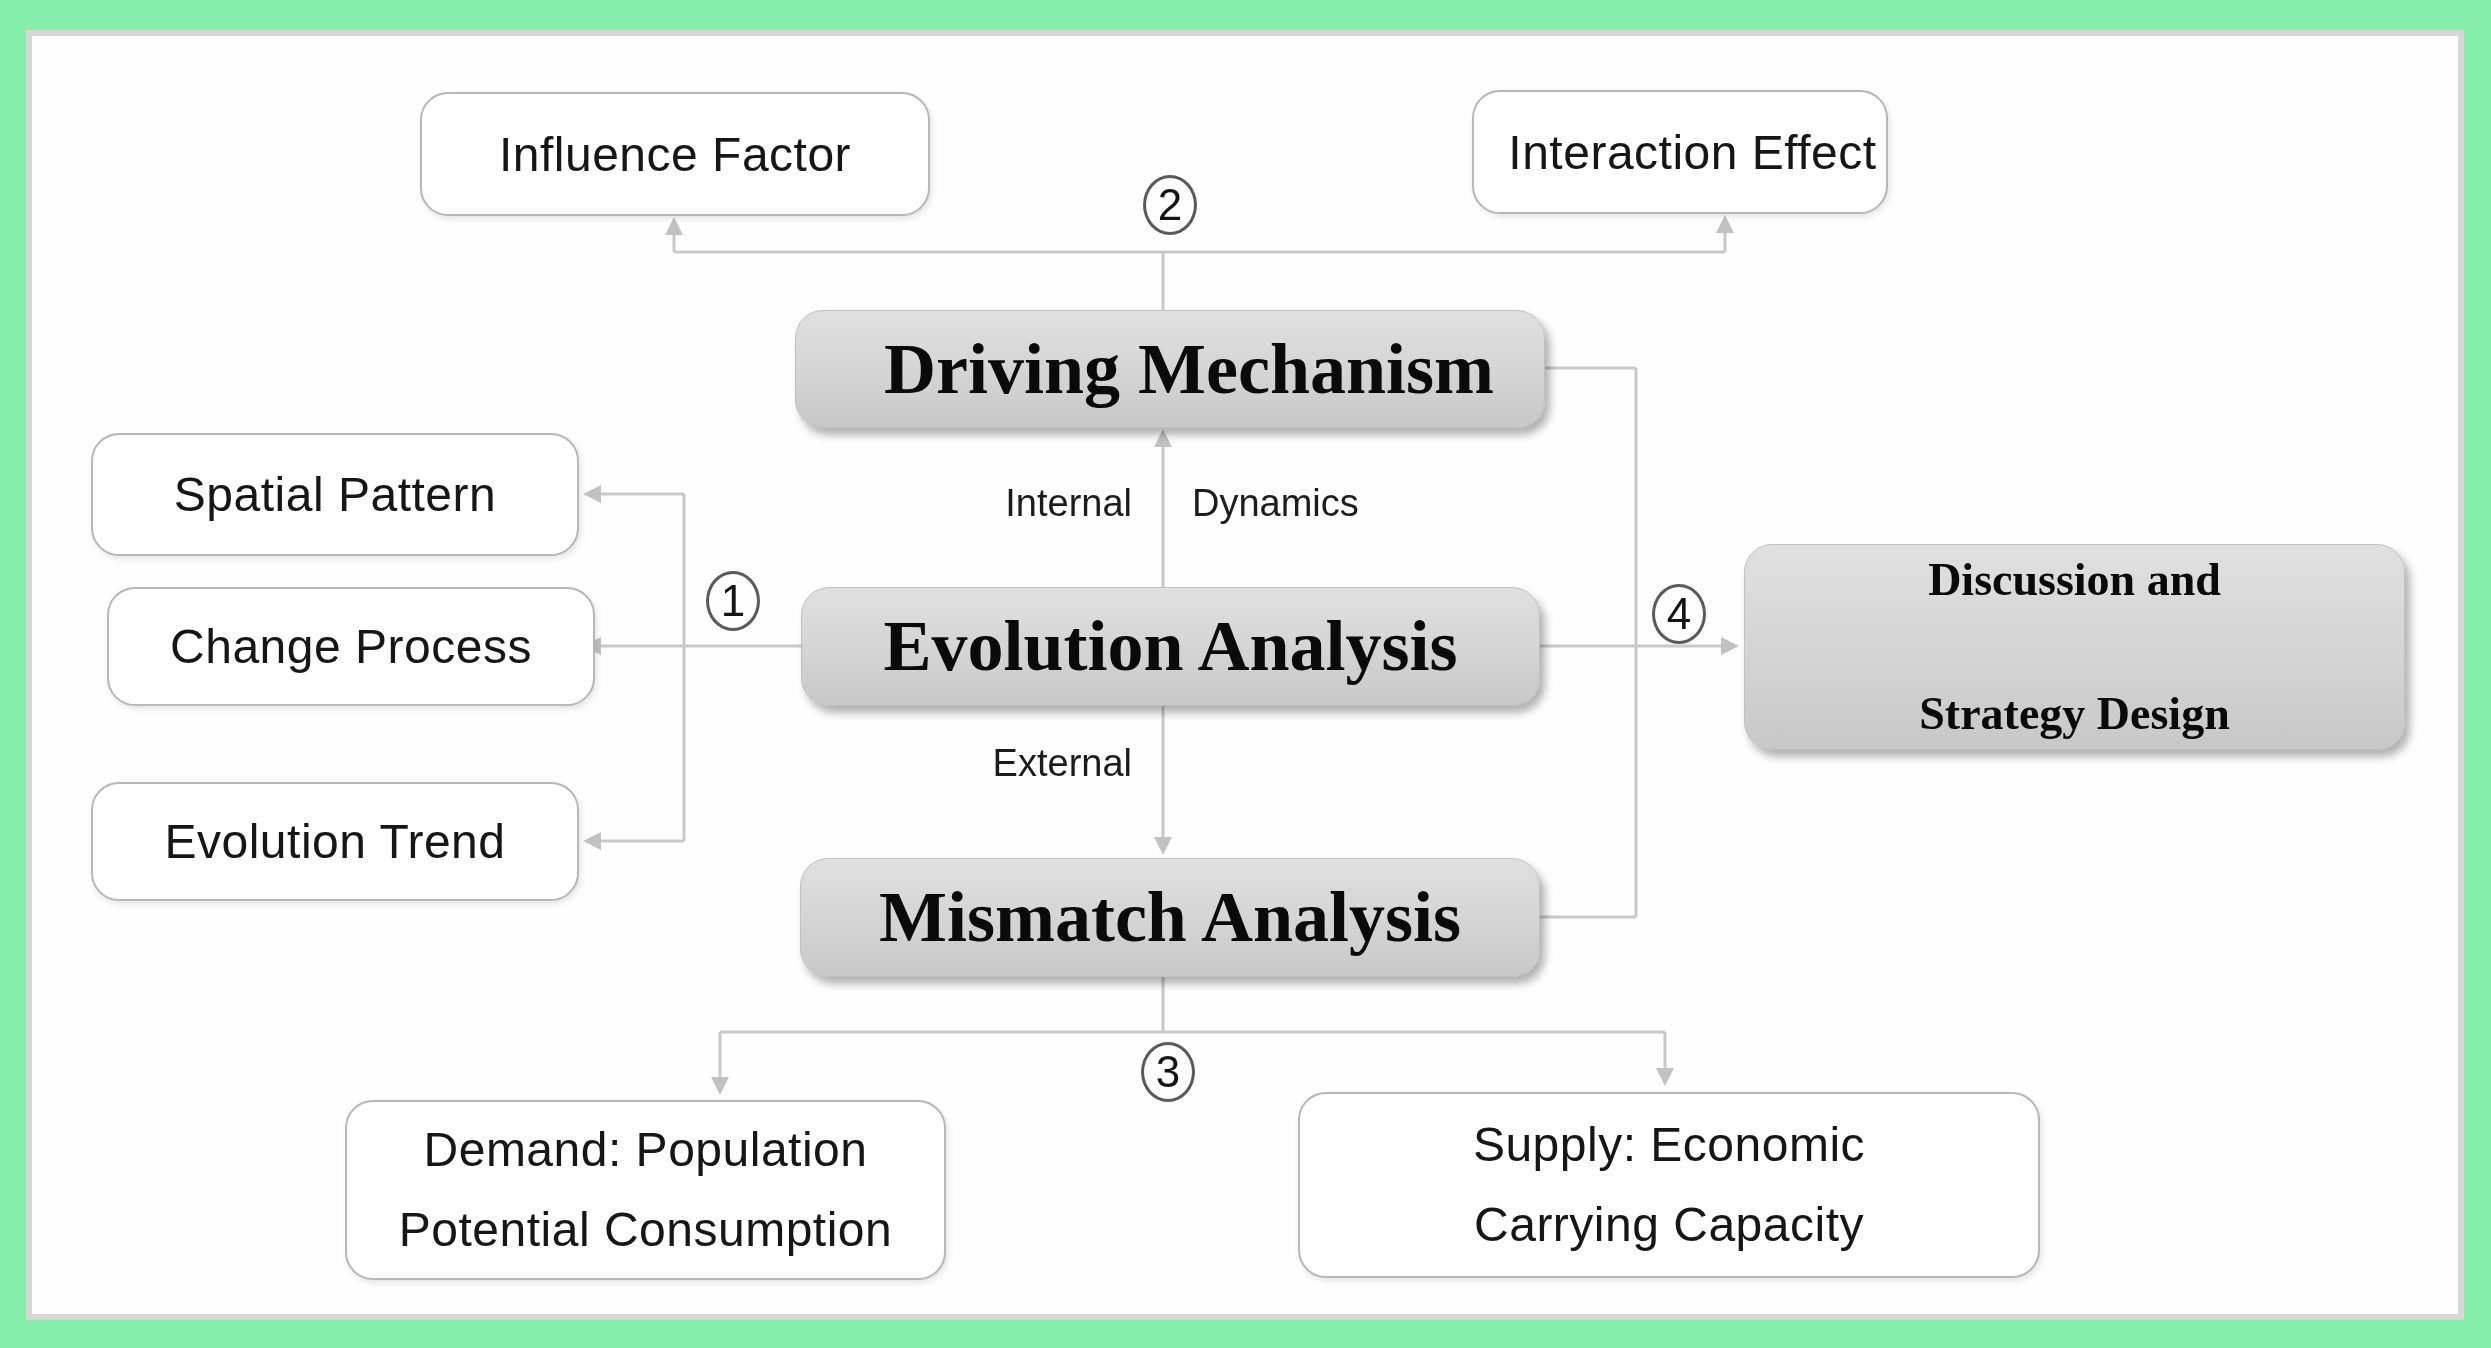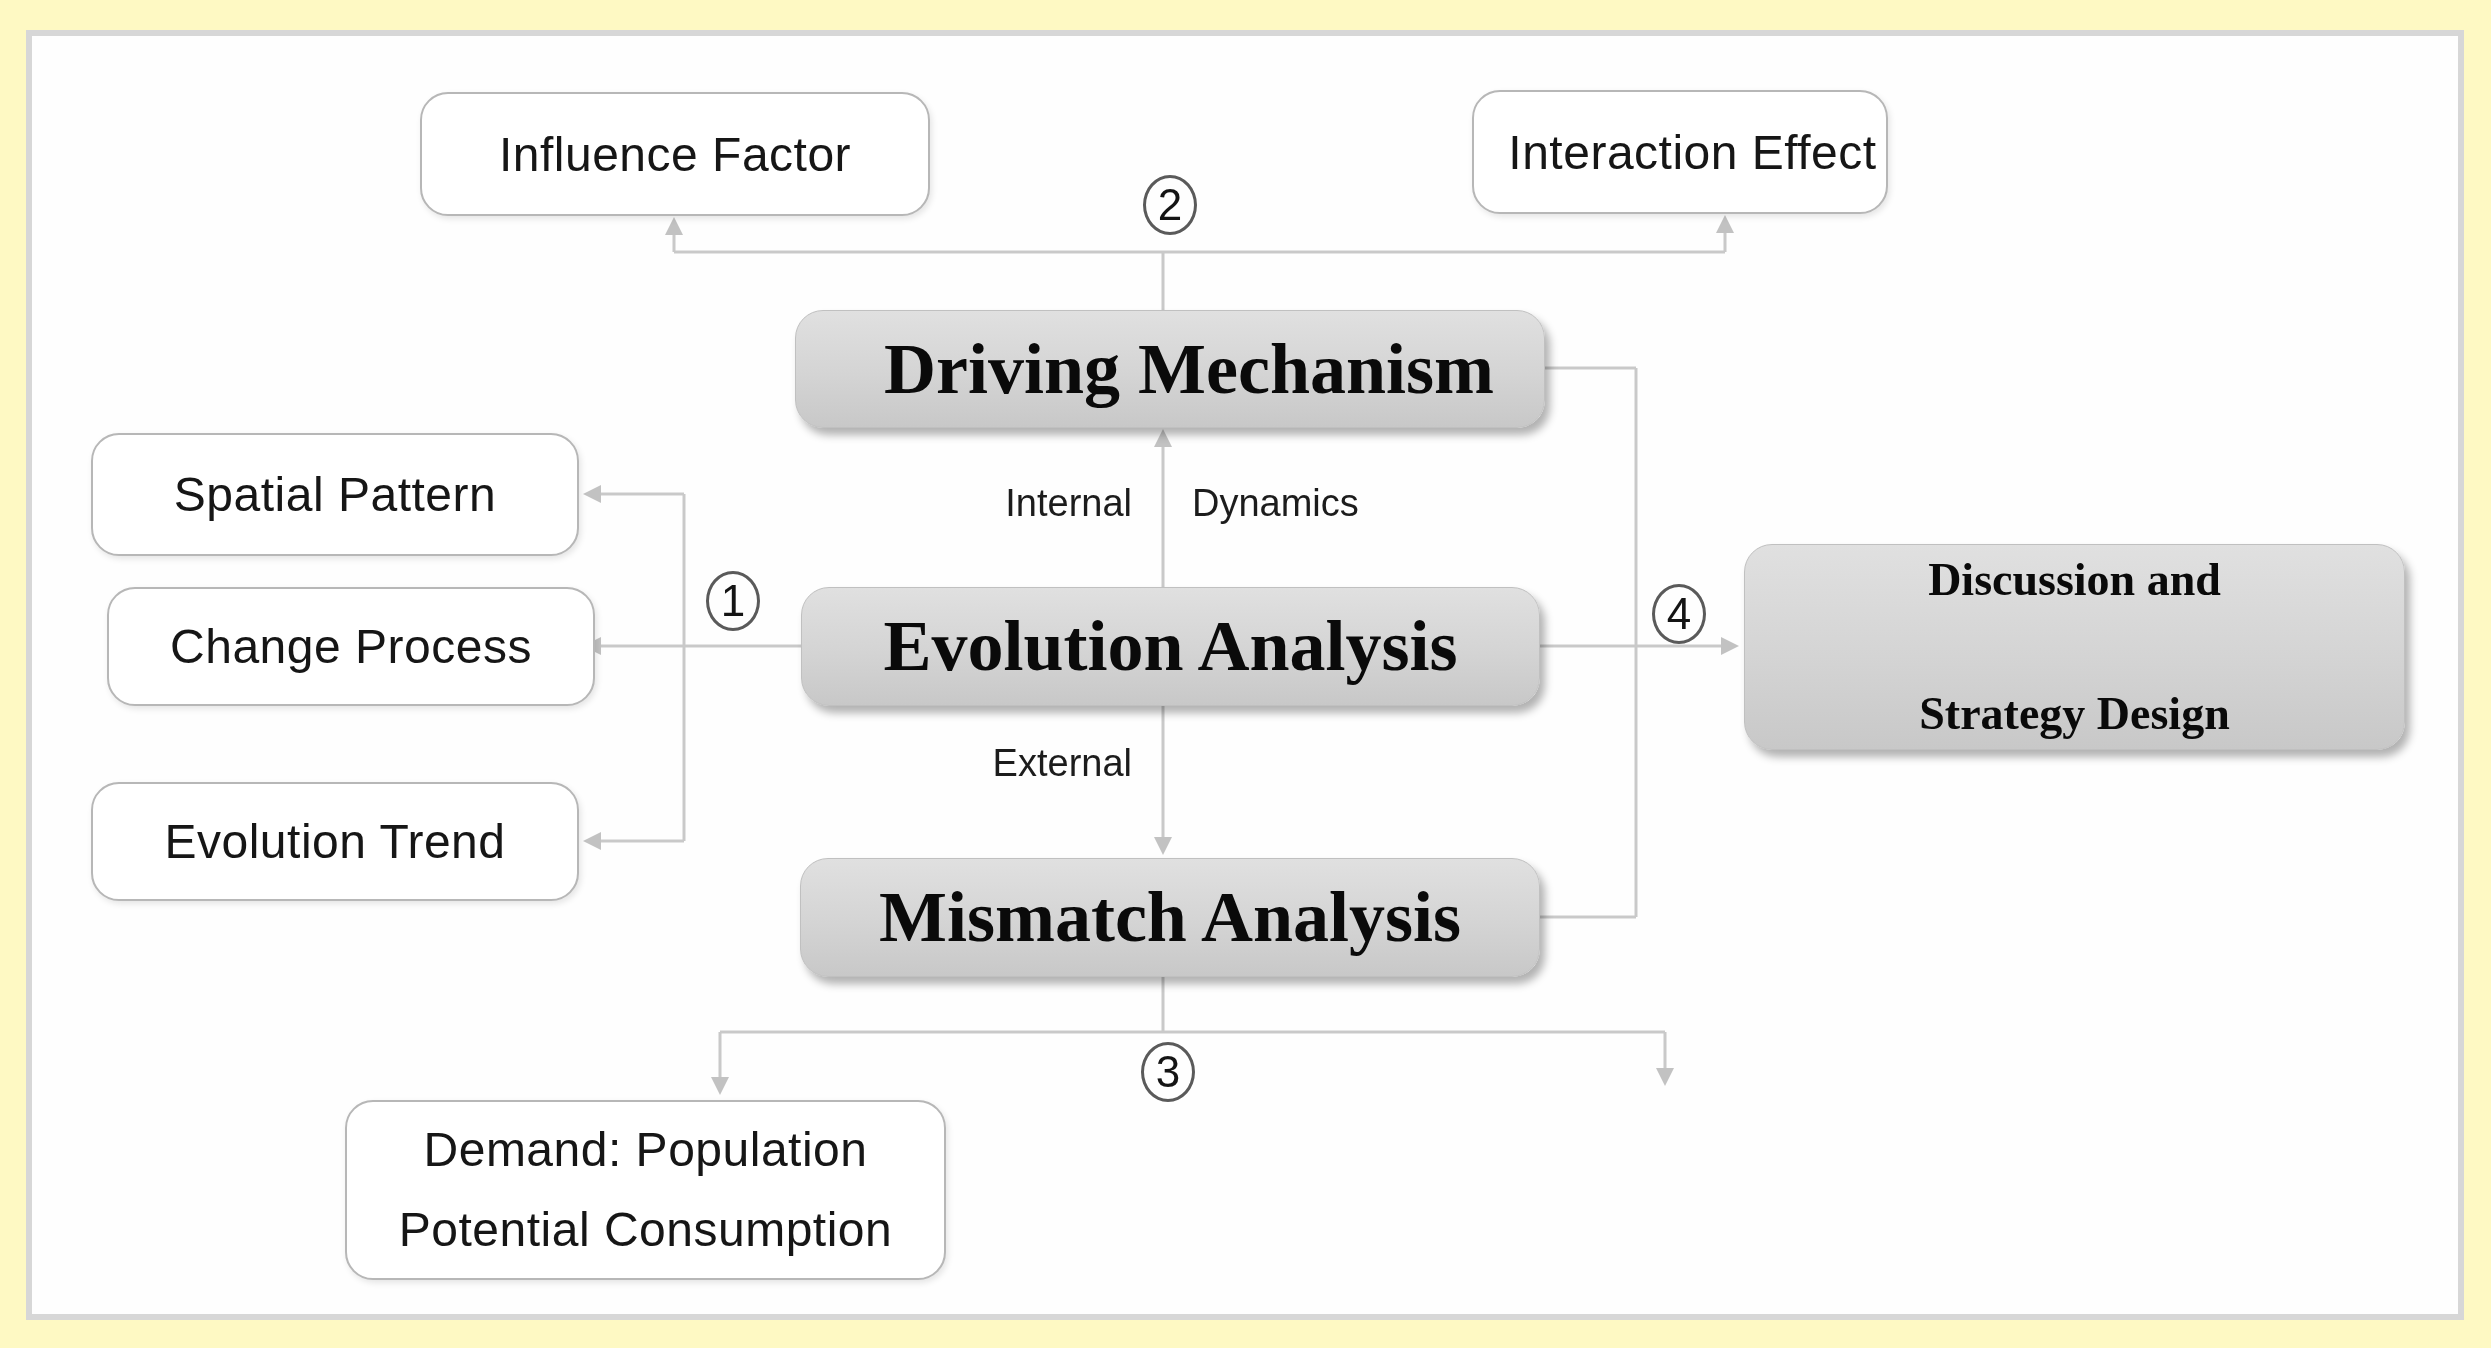--- a/index.html
+++ b/index.html
@@ -1,17 +1,17 @@
 <!DOCTYPE html>
 <html><head>
 <meta charset="utf-8">
 <style>
   html,body{margin:0;padding:0;background:#ffffff;}
   .stage{
-    position:relative;width:2491px;height:1348px;background:#fef9c3;
+    position:relative;width:2491px;height:1348px;background:#86efac;
     font-family:"Liberation Sans","DejaVu Sans",sans-serif;color:#111;
     overflow:hidden;
   }
   .frame{
     position:absolute;left:26px;top:30px;width:2426px;height:1278px;
     border:6px solid #d7d7d7;background:#fefefe;
   }
   .connectors{position:absolute;left:0;top:0;width:2491px;height:1348px;pointer-events:none;}
   .node{
     position:absolute;display:flex;flex-direction:column;align-items:center;justify-content:center;
@@ -118,20 +118,24 @@
     <span>Change Process</span>
   </div>
   <div class="node node-white" style="left:91px;top:782px;width:488px;height:119px;">
     <span>Evolution Trend</span>
   </div>
 
   <div class="node node-white two-line" style="left:345px;top:1100px;width:601px;height:180px;text-align:center;">
     <span>Demand: Population</span>
     <span>Potential Consumption</span>
   </div>
+  <div class="node node-white two-line" style="left:1298px;top:1092px;width:742px;height:186px;">
+    <span>Supply: Economic</span>
+    <span>Carrying Capacity</span>
+  </div>
 
   <div class="edge-label align-right" style="left:732px;top:477px;width:400px;">Internal</div>
   <div class="edge-label" style="left:1192px;top:477px;width:400px;">Dynamics</div>
   <div class="edge-label align-right" style="left:732px;top:737px;width:400px;">External</div>
 
   <div class="badge" style="left:706px;top:571px;">1</div>
   <div class="badge" style="left:1143px;top:175px;">2</div>
   <div class="badge" style="left:1141px;top:1042px;">3</div>
   <div class="badge" style="left:1652px;top:584px;">4</div>
 </div>

